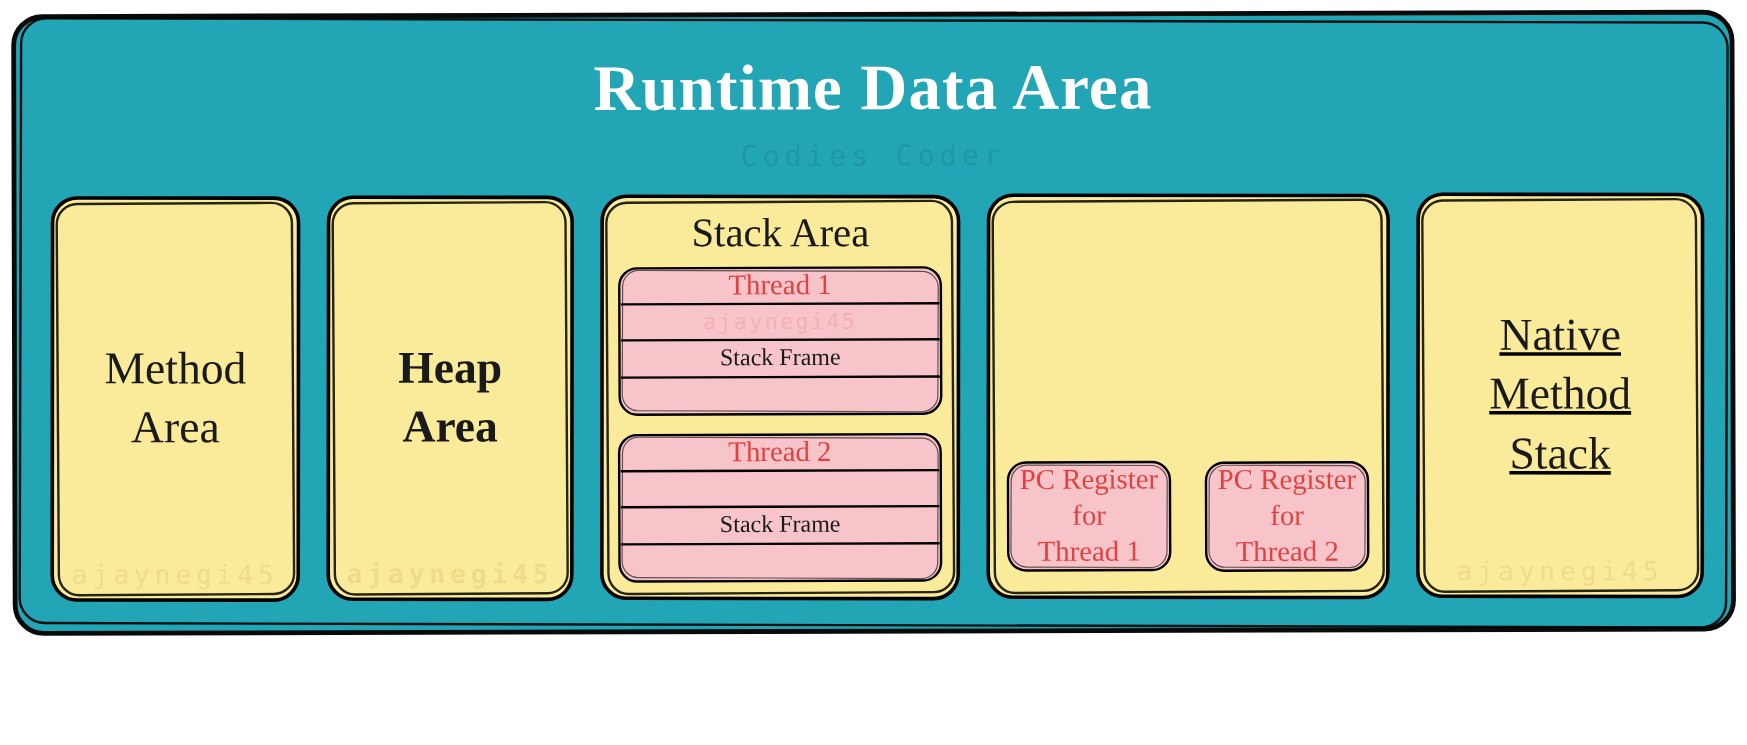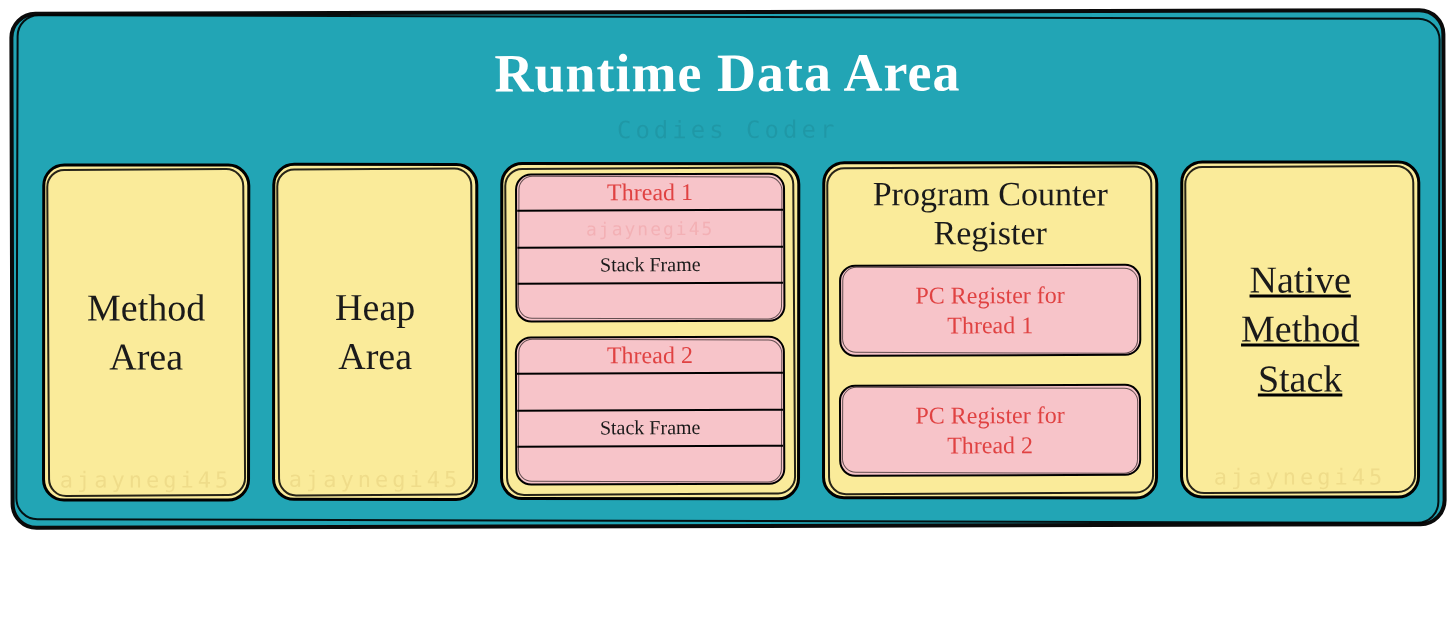--- a/index.html
+++ b/index.html
@@ -58,21 +58,21 @@
   }
   .box .label-center{
     margin:auto;color:var(--black);font-size:38px;text-align:center;
     line-height:1.3;white-space:pre-line;
   }
   .box .label-top{
     color:var(--black);font-size:34px;text-align:center;margin-top:2px;margin-bottom:8px;
     line-height:1.15;white-space:pre-line;
   }
   .method-area{flex:0 0 208px;}
-  .heap-area{flex:0 0 206px;}
+  .heap-area{flex:0 0 206px;font-weight:bold;}
   .stack-area{flex:0 0 300px;padding:8px 12px 12px 12px;}
   .pc-area{flex:0 0 336px;padding:8px 14px 14px 14px;}
   .native-area{flex:0 0 240px;text-decoration:underline;}
   
   .pink{
     position:relative;background:var(--pink);
     border:2.5px solid var(--pink-border);border-radius:16px;
     width:100%;text-align:center;
     transform:rotate(-0.25deg);
   }
@@ -85,21 +85,21 @@
     display:flex;flex-direction:column;height:165px;margin-bottom:14px;
     overflow:hidden;
   }
   .thread-row{
     border-bottom:2px solid #000;height:40px;display:flex;align-items:center;justify-content:center;
     font-size:24px;color:var(--pink-text);
   }
   .thread-row.wm{color:rgba(224,66,66,0.15);font-size:18px;font-family:monospace;letter-spacing:2px;}
   .thread-row.black{color:var(--black);font-size:20px;}
   .thread-row.last{border-bottom:none;}
-  .pc-stack{display:flex;flex-direction:column;gap:28px;margin-top:auto;margin-bottom:6px;width:100%;}
+  .pc-stack{display:flex;flex-direction:row;gap:28px;margin-top:auto;margin-bottom:6px;width:100%;}
   .pc-item{
     height:92px;display:flex;align-items:center;justify-content:center;
     font-size:24px;color:var(--pink-text);line-height:1.25;white-space:pre-line;padding:0 8px;
   }
   .wm-bottom{
     position:absolute;bottom:6px;left:10px;right:10px;text-align:center;
     color:rgba(170,120,30,0.13);font-size:22px;font-family:monospace;letter-spacing:4px;
     pointer-events:none;
   }
 </style>
@@ -119,39 +119,38 @@
         <div class="wm-bottom">ajaynegi45</div>
       </div>
 
       <div class="box heap-area">
         <div class="label-center">Heap
 Area</div>
         <div class="wm-bottom">ajaynegi45</div>
       </div>
 
       <div class="box stack-area">
+        <div class="label-top">Stack Area</div>
 
         <div class="pink thread-block">
           <div class="thread-row">Thread 1</div>
           <div class="thread-row wm">ajaynegi45</div>
           <div class="thread-row black">Stack Frame</div>
           <div class="thread-row last"></div>
         </div>
 
         <div class="pink thread-block" style="margin-bottom:0">
           <div class="thread-row">Thread 2</div>
           <div class="thread-row wm"></div>
           <div class="thread-row black">Stack Frame</div>
           <div class="thread-row last"></div>
         </div>
       </div>
 
       <div class="box pc-area">
-        <div class="label-top">Program Counter
-Register</div>
         <div class="pc-stack">
           <div class="pink pc-item">PC Register for
 Thread 1</div>
           <div class="pink pc-item">PC Register for
 Thread 2</div>
         </div>
       </div>
 
       <div class="box native-area">
         <div class="label-center">Native

